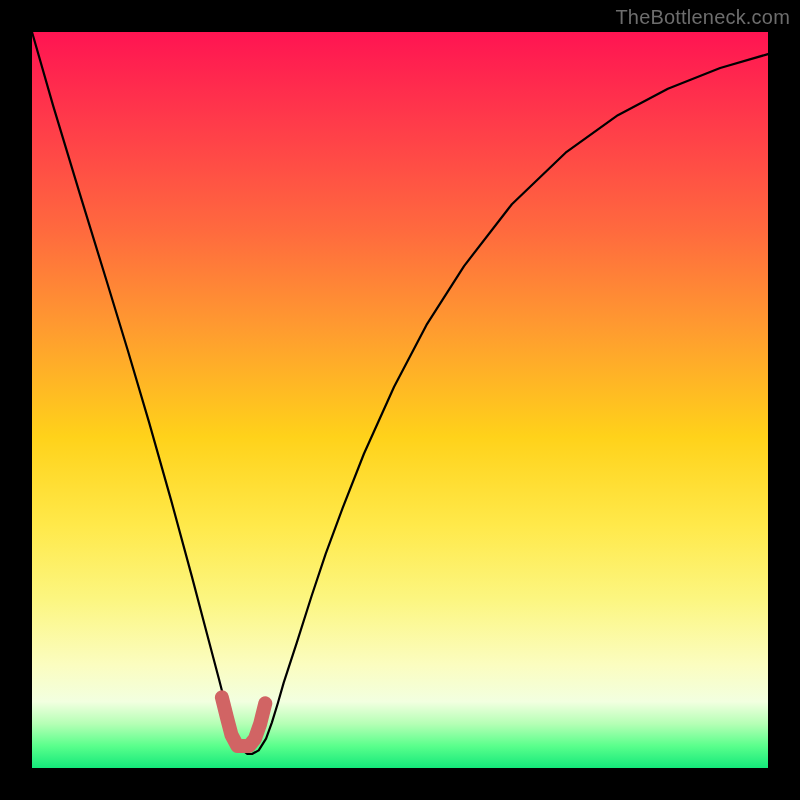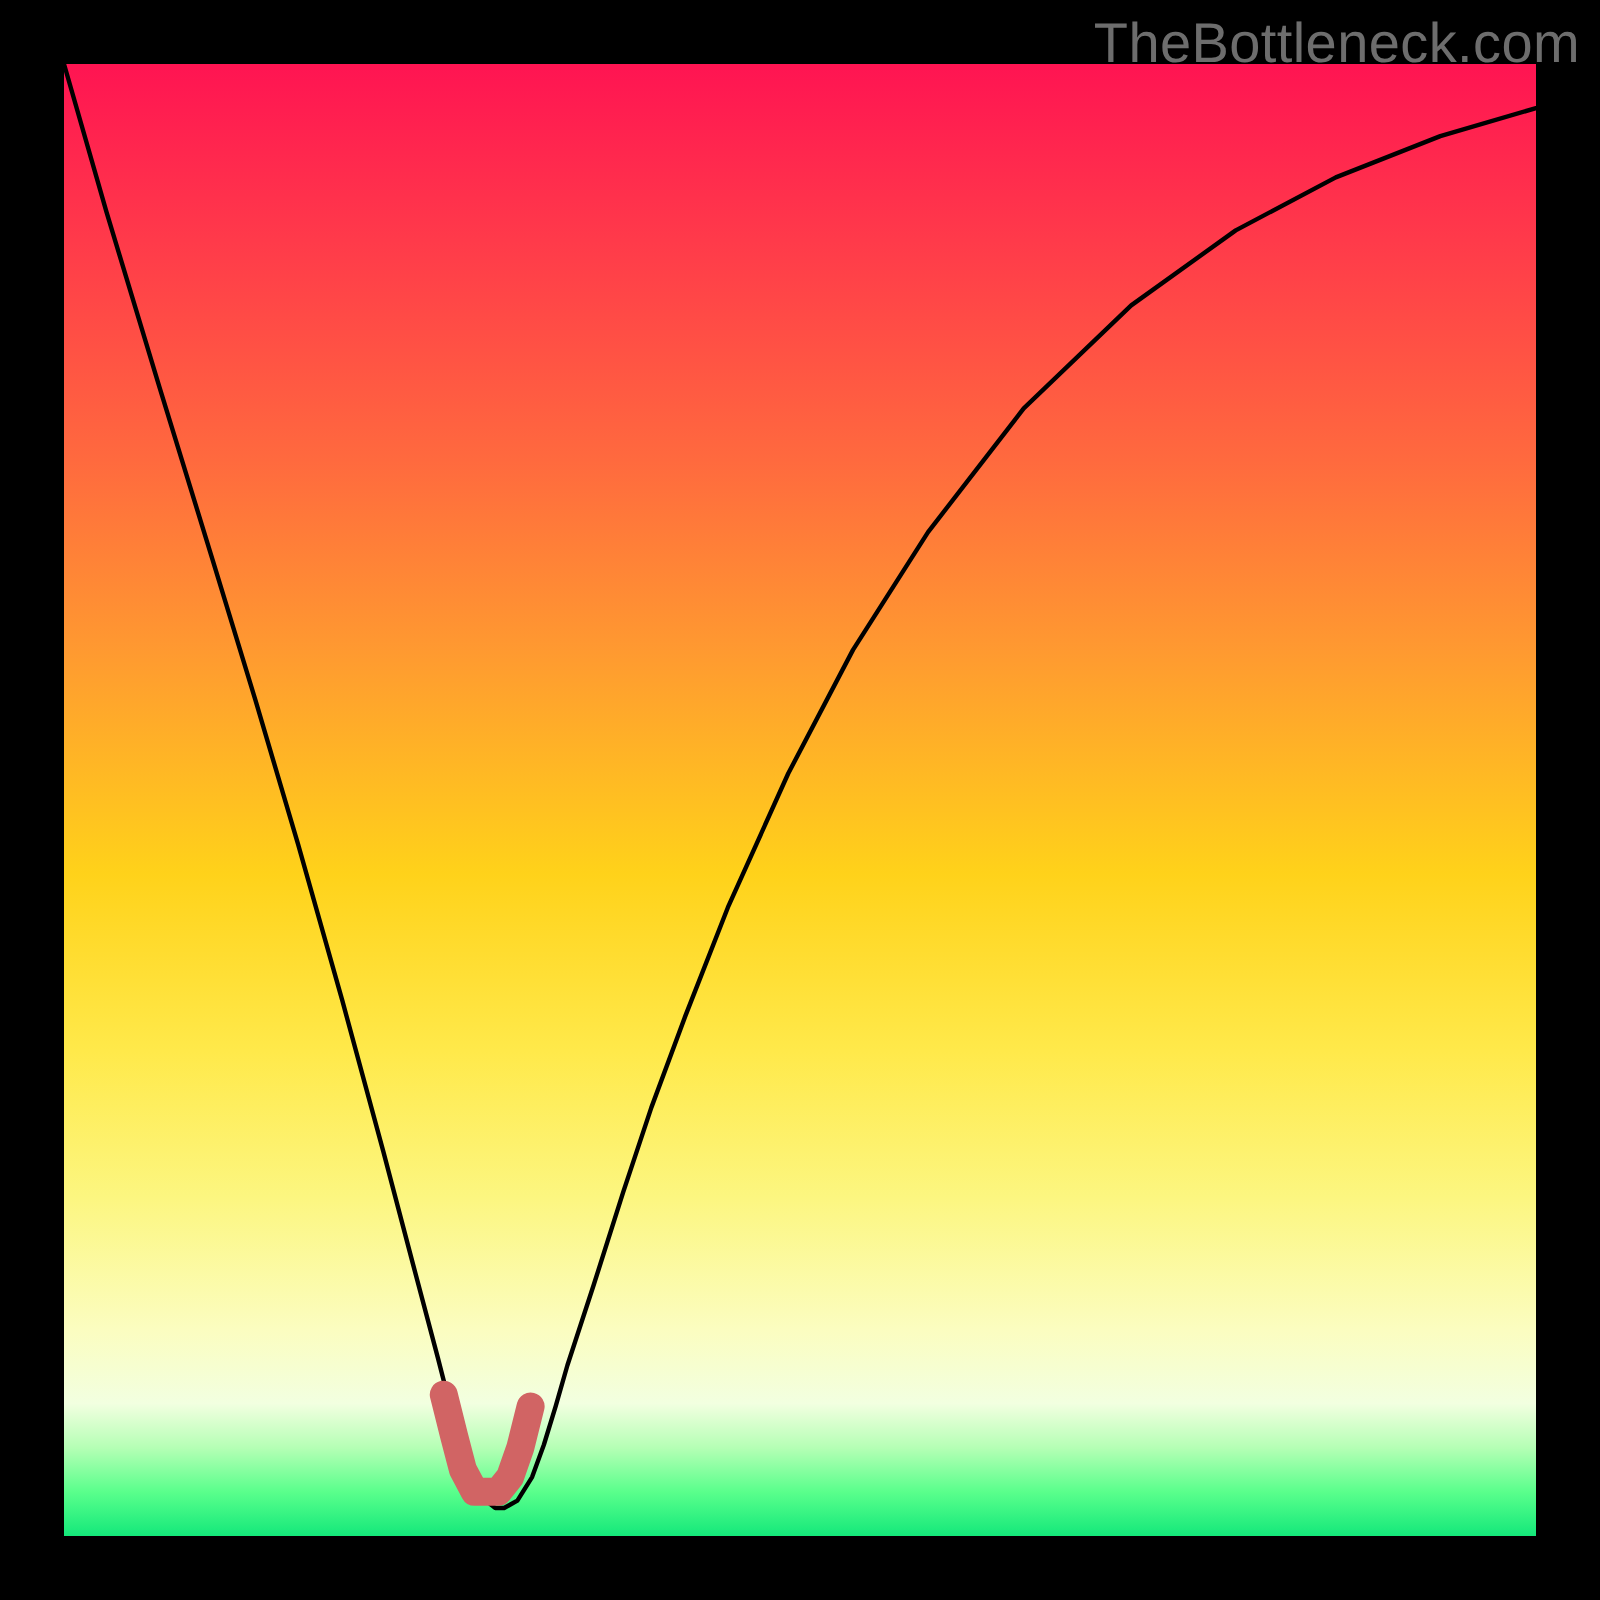--- a/index.html
+++ b/index.html
@@ -38,21 +38,21 @@
       #b5ffb5 94%,
       #5aff8c 97%,
       #14e87a 100%
     );
   }
   .watermark {
     position: absolute;
     top: 6px;
     right: 10px;
     color: #6d6d6d;
-    font-size: 28px;
+    font-size: 20px;
     letter-spacing: 0.2px;
     font-weight: 400;
     user-select: none;
   }
   svg.curve {
     position: absolute;
     left: 32px;
     top: 32px;
     width: 736px;
     height: 736px;

